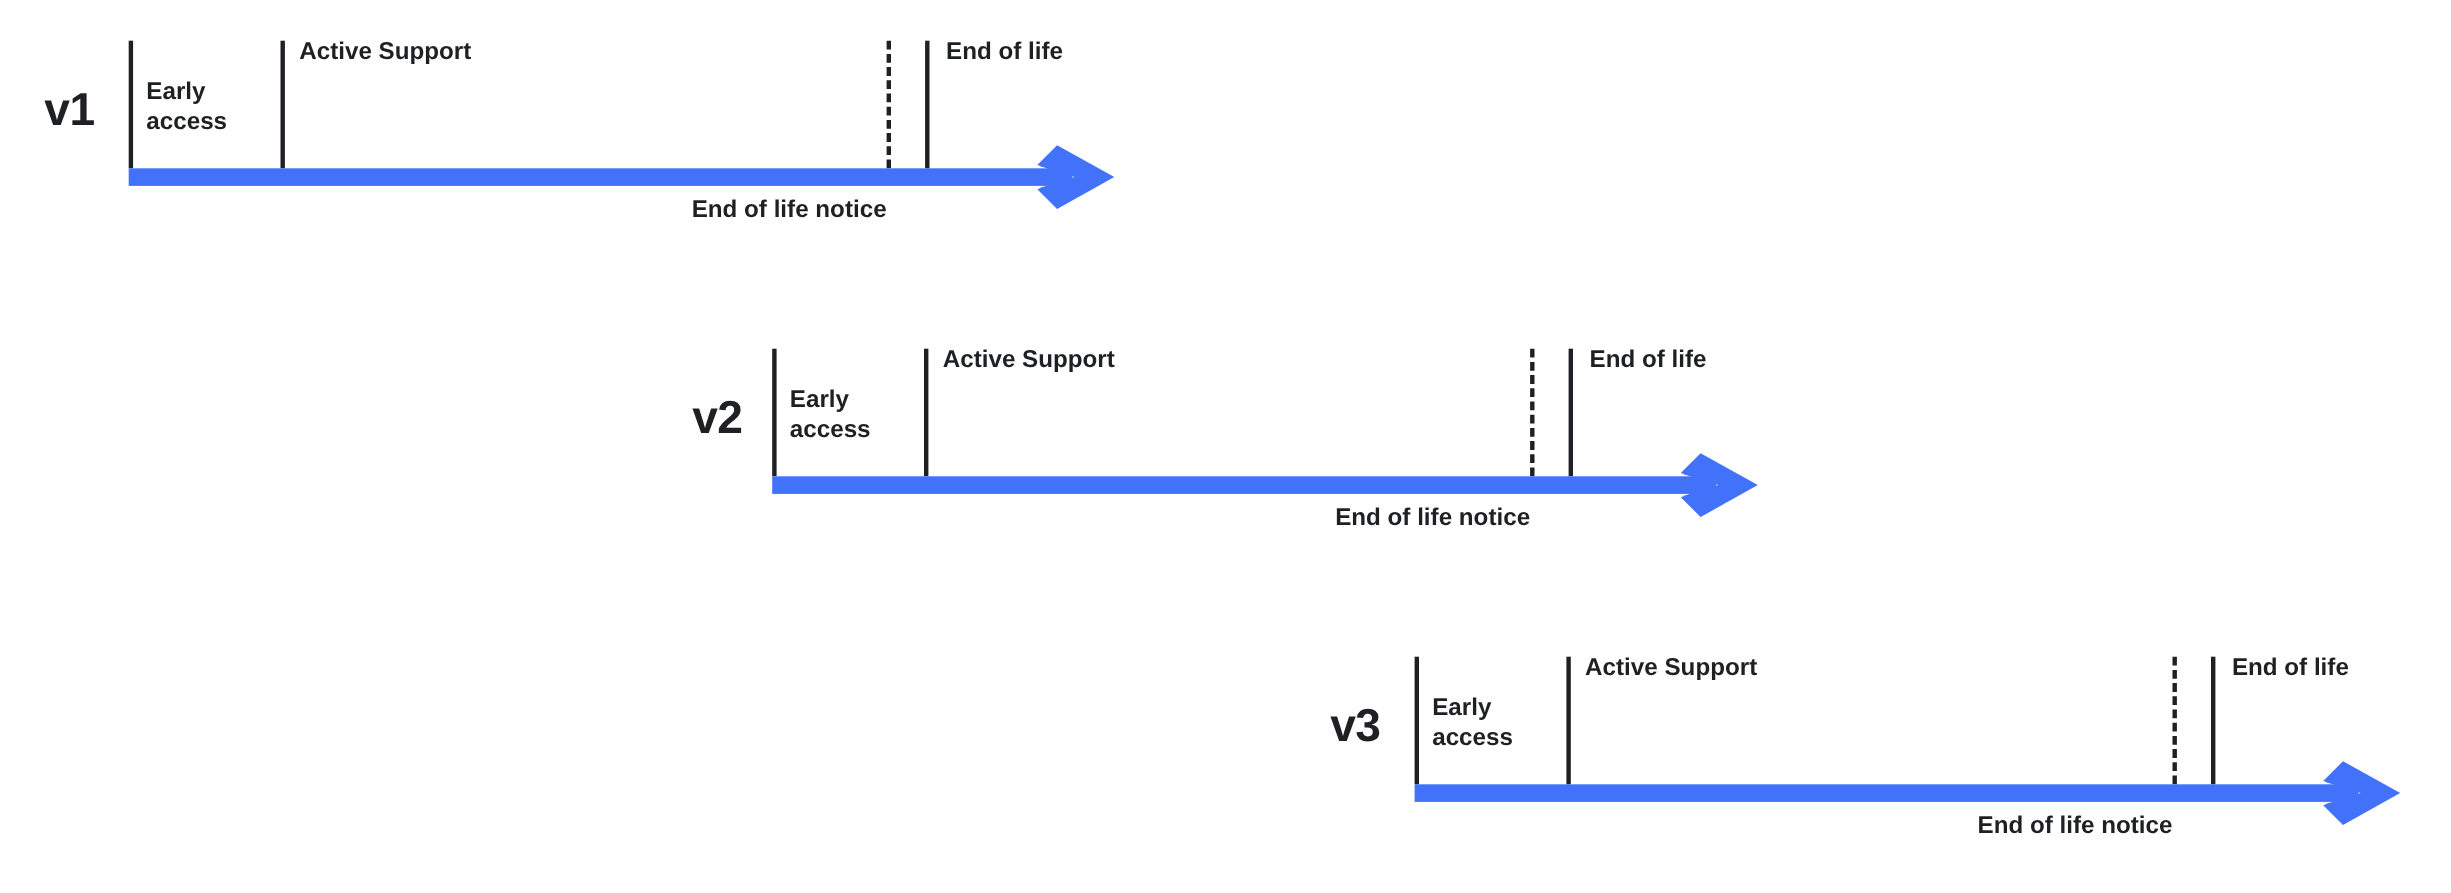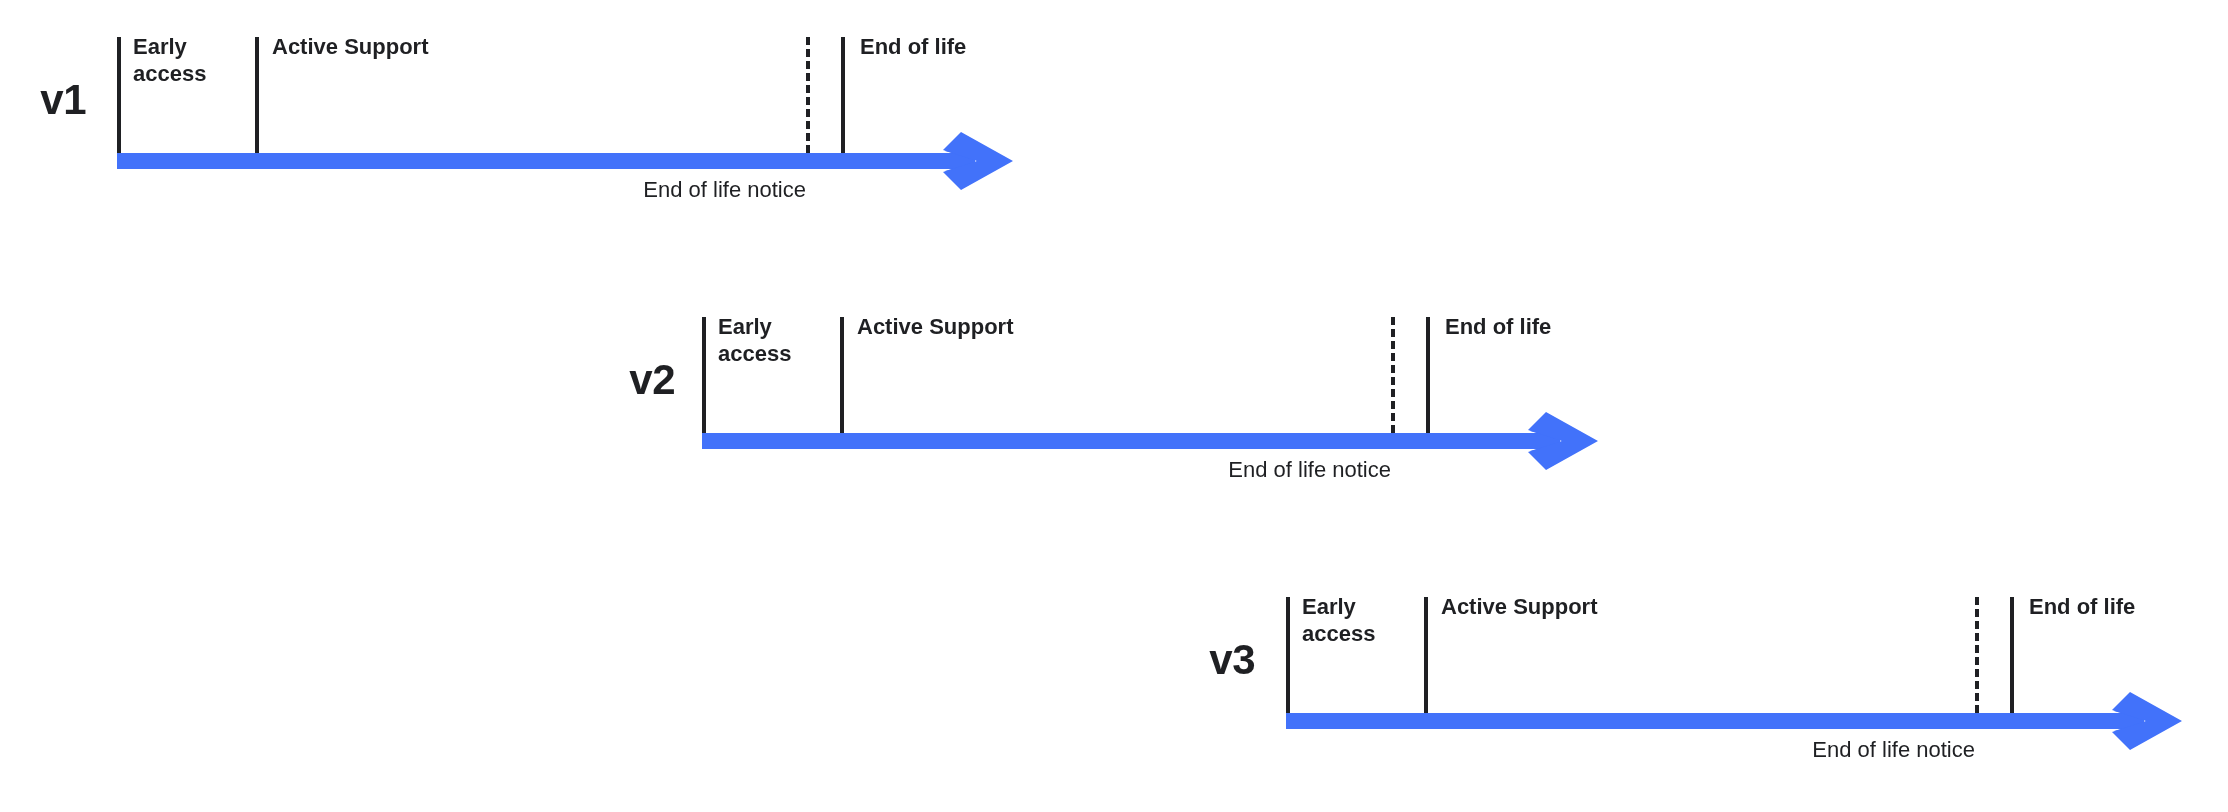--- a/index.html
+++ b/index.html
@@ -61,20 +61,21 @@
     top: -3px;
     font-size: 22px;
     font-weight: 700;
     color: #1f2023;
     line-height: 1.22;
     white-space: nowrap;
   }
   .phase-label.two-line {
     white-space: normal;
     width: 105px;
+    margin-top: 36px;
   }
 
   
   .bar {
     position: absolute;
     top: 116px;
     height: 16px;
     background: #4272fa;
   }
   .arrow-head {
@@ -88,21 +89,21 @@
     left: 0;
     top: -23px;
     overflow: visible;
   }
 
   
   .notice-label {
     position: absolute;
     top: 140px;
     font-size: 22px;
-    font-weight: 400;
+    font-weight: 700;
     color: #1f2023;
     line-height: 1.22;
     white-space: nowrap;
     text-align: right;
   }
 </style>
 </head>
 <body>
 
 <div id="canvas">

